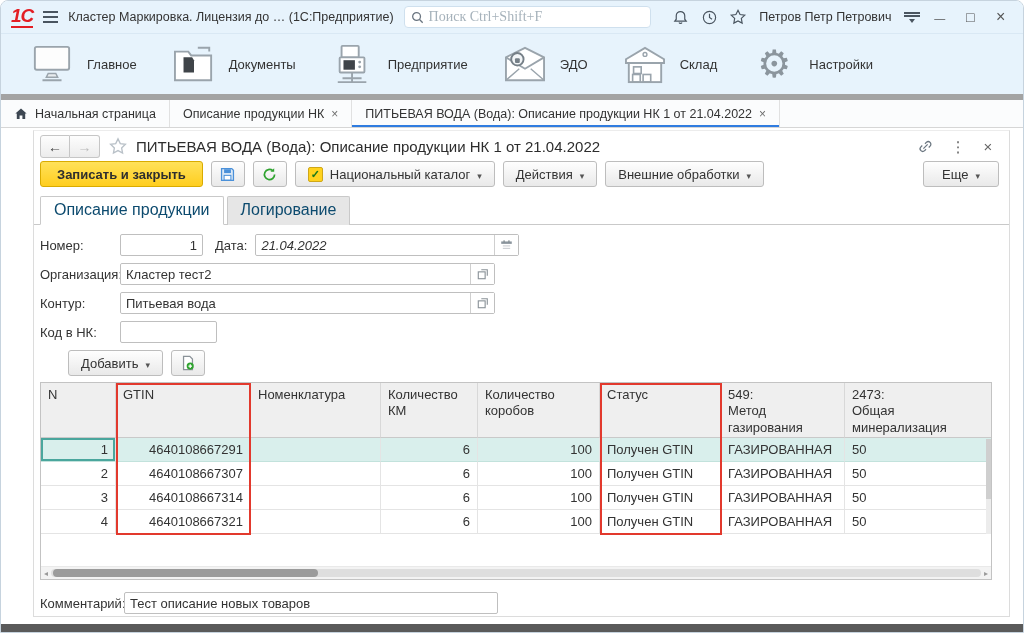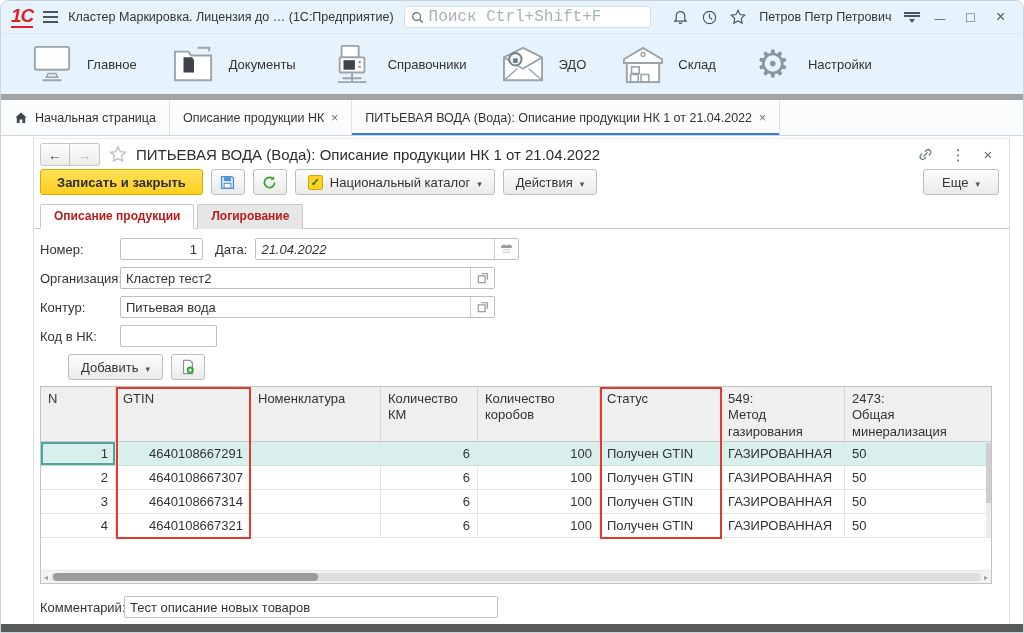--- a/index.html
+++ b/index.html
@@ -6,42 +6,42 @@
   html,body { width:1024px; height:633px; font-family:"Liberation Sans",sans-serif; background:#fff; overflow:hidden; }
   .window { width:1024px; height:633px; border:1px solid #c6d3de; border-radius:8px 8px 0 0; display:flex; flex-direction:column; overflow:hidden; position:relative; background:#fff; }
 
   
   .titlebar { height:33px; background:#e7f3fc; border-bottom:1px solid #d9e8f4; display:flex; align-items:center; padding:0 12px 0 10px; gap:10px; flex:none; }
   .logo-1c { color:#e31e24; font-weight:bold; font-style:italic; font-size:19px; line-height:1; border-bottom:2px solid #e31e24; padding-bottom:1px; letter-spacing:-1px; }
   .hamburger { width:16px; height:12px; border-top:2px solid #4a5560; border-bottom:2px solid #4a5560; position:relative; }
   .hamburger::after { content:""; position:absolute; left:0; right:0; top:3px; border-top:2px solid #4a5560; }
   .app-title { font-size:12.5px; color:#333; white-space:nowrap; }
   .searchbox { width:265px; height:22px; background:#fff; border:1px solid #cfe0ee; border-radius:4px; display:flex; align-items:center; padding:0 6px; gap:5px; }
-  .searchbox input { border:none; outline:none; flex:1; font-size:16px; font-family:Liberation Mono, monospace; color:#737373; background:transparent; }
+  .searchbox input { border:none; outline:none; flex:1; font-size:14px; font-family:Liberation Serif, serif; color:#737373; background:transparent; }
   .searchbox input::placeholder { color:#a6b2bb; }
   .tb-spacer { flex:1; }
   .tb-ico { width:20px; height:20px; display:flex; align-items:center; justify-content:center; }
   .user-name { font-size:12.5px; color:#333; white-space:nowrap; margin:0 2px; }
   .svc-menu { display:flex; flex-direction:column; align-items:center; gap:1px; }
   .svc-menu i { display:block; width:16px; border-top:2px solid #4a5560; }
   .svc-menu .car { width:0; border:none; border-left:3px solid transparent; border-right:3px solid transparent; border-top:4px solid #4a5560; margin-top:1px; }
   .winctl { font-size:14px; color:#555; width:22px; text-align:center; }
   .winctl.min::after { content:"—"; font-size:11px; }
   .winctl.max::after { content:"□"; font-size:14px; }
   .winctl.cls::after { content:"×"; font-size:16px; }
 
   
   .ribbon { height:66px; background:#e7f3fc; border-bottom:6px solid #a3a3a3; display:flex; align-items:center; padding:0 18px; gap:6px; flex:none; }
   .rb-item { display:flex; align-items:center; gap:12px; padding:6px 18px 6px 10px; }
   .rb-icon { width:46px; height:42px; display:flex; align-items:center; justify-content:center; }
   .rb-label { font-size:13px; color:#333; }
   .glyph-icon { font-size:38px; color:#8b959d; line-height:1; }
 
   
-  .tabbar { height:36px; background:#fbfcfd; border-bottom:1px solid #d6d6d6; display:flex; align-items:stretch; flex:none; }
+  .tabbar { height:28px; background:#fbfcfd; border-bottom:1px solid #d6d6d6; display:flex; align-items:stretch; flex:none; }
   .tab { display:flex; align-items:center; gap:7px; padding:0 13px; border-right:1px solid #e1e1e1; font-size:12.5px; color:#333; position:relative; white-space:nowrap; }
   .tab .x { color:#6f6f6f; font-size:12px; }
   .tab.active::after { content:""; position:absolute; left:0; right:0; bottom:0; height:2px; background:#2f7ce0; }
 
   
   .main { flex:1; background:#fff; padding:2px 13px 0 32px; position:relative; }
   .panel { border:1px solid #dcdcdc; border-top-color:#ececec; height:487px; background:#fff; display:flex; flex-direction:column; }
 
   .form-head { height:33px; display:flex; align-items:center; padding:4px 10px 0 6px; gap:8px; }
   .navgrp { display:flex; }
@@ -58,21 +58,21 @@
   .cmdbar { display:flex; align-items:center; padding:3px 10px 7px 6px; gap:8px; }
   .btn { height:26px; padding:0 12px; background:linear-gradient(#fefefe,#e9e9e9); border:1px solid #bdbdbd; border-radius:3px; font-size:13px; color:#333; display:inline-flex; align-items:center; gap:7px; font-family:inherit; white-space:nowrap; }
   .btn.icon-only { width:34px; padding:0; justify-content:center; }
   .btn-yellow { background:linear-gradient(#ffe15a,#ffce1f); border-color:#d9ab00; font-weight:bold; color:#2e2e2e; padding:0 16px; }
   .caret::after { content:"▾"; font-size:9px; color:#555; }
   .nk-check { width:15px; height:15px; background:#ffd21e; border:1px solid #cfa718; border-radius:2px; color:#1c7a1c; font-size:11px; font-weight:bold; display:flex; align-items:center; justify-content:center; }
   .nk-check::after { content:"✓"; }
   .more-right { margin-left:auto; padding:0 18px; }
 
   .subtabs { display:flex; padding:2px 10px 0 6px; border-bottom:1px solid #c9c9c9; }
-  .subtab { padding:4px 13px 5px; font-size:12px; color:#b91c1c; border:1px solid #c9c9c9; border-bottom:none; border-radius:2px 2px 0 0; background:#e6e6e6; margin-right:3px; margin-bottom:-1px;font-weight:bold; }
+  .subtab { padding:4px 13px 5px; font-size:16px; color:#0c4a6e; border:1px solid #c9c9c9; border-bottom:none; border-radius:2px 2px 0 0; background:#e6e6e6; margin-right:3px; margin-bottom:-1px; }
   .subtab.active { background:#fff; border-bottom:1px solid #fff; }
 
   .form-body { padding:9px 10px 0 6px; position:relative; flex:1; }
   .frow { display:flex; align-items:center; margin-bottom:7px; font-size:13px; color:#333; }
   .flabel { width:80px; flex:none; }
   .txt { height:22px; border:1px solid #bfbfbf; border-radius:2px; font-size:13px; font-family:inherit; color:#333; padding:0 5px; outline:none; }
   .num-input { width:83px; text-align:right; }
   .mid-label { margin:0 8px 0 12px; }
   .composite { display:flex; border:1px solid #bfbfbf; border-radius:2px; height:22px; background:#fff; }
   .composite input { border:none; height:20px; }
@@ -184,21 +184,21 @@
       <span class="rb-icon">
         <svg width="46" height="40" viewBox="0 0 48 42">
             <rect x="12" y="2" width="18" height="12" rx="1" fill="#fff" stroke="#9aa4ac" stroke-width="2"></rect>
             <rect x="10" y="14" width="26" height="16" rx="1" fill="#fff" stroke="#9aa4ac" stroke-width="2"></rect>
             <rect x="14" y="17" width="12" height="10" fill="#3f4449"></rect>
             <circle cx="31" cy="19" r="1.5" fill="#9aa4ac"></circle>
             <circle cx="31" cy="24" r="1.5" fill="#9aa4ac"></circle>
             <path d="M23 30v6M13 36h20M23 36v4M8 40h30" fill="none" stroke="#9aa4ac" stroke-width="2"></path>
           </svg>
       </span>
-      <span class="rb-label">Справочники</span>
+      <span class="rb-label">Предприятие</span>
     </div>
     <div class="rb-item">
       <span class="rb-icon">
         <svg width="46" height="40" viewBox="0 0 48 42">
             <path d="M4 14L24 4l20 10v24H4z" fill="#fff" stroke="#9aa4ac" stroke-width="2"></path>
             <path d="M4 14l20 12 20-12" fill="none" stroke="#9aa4ac" stroke-width="2"></path>
             <path d="M4 38l14-12M44 38L30 26" fill="none" stroke="#9aa4ac" stroke-width="1.5"></path>
             <circle cx="16" cy="16" r="6.5" fill="#f2f5f7" stroke="#757f87" stroke-width="2"></circle>
             <rect x="13.5" y="15" width="5" height="5" rx="1" fill="#757f87"></rect>
           </svg>
@@ -283,20 +283,24 @@
               <path d="M15.5 2.5v4.4h-4.4z" fill="#2fa32f"></path>
             </svg>
         </button>
         <button class="btn">
           <span class="nk-check"></span>
           <span>Национальный каталог</span>
           <span class="caret"></span>
         </button>
         <button class="btn">
           <span>Действия</span>
+          <span class="caret"></span>
+        </button>
+        <button class="btn">
+          <span>Внешние обработки</span>
           <span class="caret"></span>
         </button>
         <button class="btn more-right">
           <span>Еще</span>
           <span class="caret"></span>
         </button>
       </div>
 
       <div class="subtabs">
         <div class="subtab active">Описание продукции</div>

